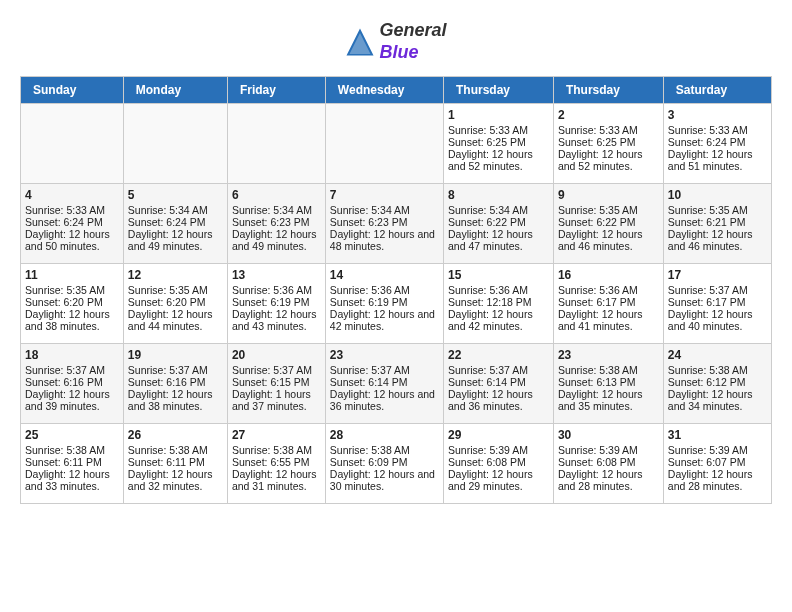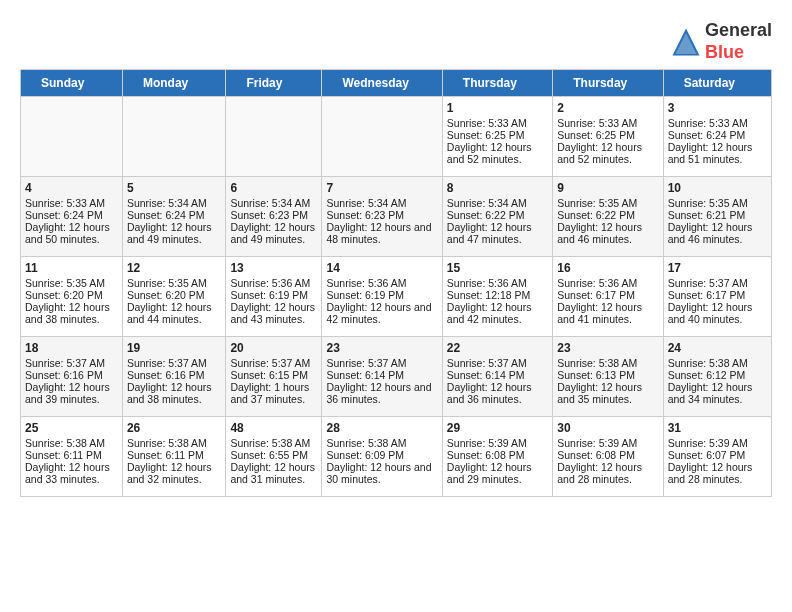--- a/index.html
+++ b/index.html
@@ -5,35 +5,36 @@
     * { box-sizing: border-box; margin: 0; padding: 0; }
     body {
       font-family: Arial, sans-serif;
       background: #fff;
       width: 792px;
       min-height: 612px;
       padding: 20px;
     }
     .header {
       display: flex;
-      justify-content: flex-end;
+      justify-content: center;
       align-items: flex-start;
-      margin-bottom: 6px;
+      margin-bottom: 13px;
+      font-style: italic;
     }
     .logo {
       display: flex;
       align-items: center;
     }
     .logo-text {
       font-size: 18px;
       font-weight: bold;
       line-height: 1.2;
     }
     .logo-general { color: #333; }
-    .logo-blue { color: #ef4444; }
+    .logo-blue { color: #6d28d9; }
     .logo-icon {
       width: 30px;
       height: 30px;
       margin-right: 4px;
     }
     .title-block {
       text-align: right;
     }
     .main-title {
       font-size: 36px;
@@ -45,21 +46,21 @@
       color: #555;
     }
     table {
       width: 100%;
       border-collapse: collapse;
       font-size: 11px;
     }
     thead tr th {
       background-color: #2970b8;
       color: #fff;
-      padding: 6px 20px;
+      padding: 6px 12px;
       text-align: left;
       font-weight: bold;
       font-size: 12px;
       border: 1px solid #ccc;
     }
     tbody tr td {
       border: 1px solid #ccc;
       vertical-align: top;
       padding: 4px;
       height: 80px;
@@ -141,20 +142,20 @@
         <td><span class="day-num">19</span><span>Sunrise: 5:37 AM</span><br><span>Sunset: 6:16 PM</span><br><span>Daylight: 12 hours and 38 minutes.</span></td>
         <td><span class="day-num">20</span><span>Sunrise: 5:37 AM</span><br><span>Sunset: 6:15 PM</span><br><span>Daylight: 1 hours and 37 minutes.</span></td>
         <td><span class="day-num">23</span><span>Sunrise: 5:37 AM</span><br><span>Sunset: 6:14 PM</span><br><span>Daylight: 12 hours and 36 minutes.</span></td>
         <td><span class="day-num">22</span><span>Sunrise: 5:37 AM</span><br><span>Sunset: 6:14 PM</span><br><span>Daylight: 12 hours and 36 minutes.</span></td>
         <td><span class="day-num">23</span><span>Sunrise: 5:38 AM</span><br><span>Sunset: 6:13 PM</span><br><span>Daylight: 12 hours and 35 minutes.</span></td>
         <td><span class="day-num">24</span><span>Sunrise: 5:38 AM</span><br><span>Sunset: 6:12 PM</span><br><span>Daylight: 12 hours and 34 minutes.</span></td>
       </tr>
       <tr>
         <td><span class="day-num">25</span><span>Sunrise: 5:38 AM</span><br><span>Sunset: 6:11 PM</span><br><span>Daylight: 12 hours and 33 minutes.</span></td>
         <td><span class="day-num">26</span><span>Sunrise: 5:38 AM</span><br><span>Sunset: 6:11 PM</span><br><span>Daylight: 12 hours and 32 minutes.</span></td>
-        <td><span class="day-num">48</span><span>Sunrise: 5:38 AM</span><br><span>Sunset: 6:55 PM</span><br><span>Daylight: 12 hours and 31 minutes.</span></td>
+        <td><span class="day-num">27</span><span>Sunrise: 5:38 AM</span><br><span>Sunset: 6:55 PM</span><br><span>Daylight: 12 hours and 31 minutes.</span></td>
         <td><span class="day-num">28</span><span>Sunrise: 5:38 AM</span><br><span>Sunset: 6:09 PM</span><br><span>Daylight: 12 hours and 30 minutes.</span></td>
         <td><span class="day-num">29</span><span>Sunrise: 5:39 AM</span><br><span>Sunset: 6:08 PM</span><br><span>Daylight: 12 hours and 29 minutes.</span></td>
         <td><span class="day-num">30</span><span>Sunrise: 5:39 AM</span><br><span>Sunset: 6:08 PM</span><br><span>Daylight: 12 hours and 28 minutes.</span></td>
         <td><span class="day-num">31</span><span>Sunrise: 5:39 AM</span><br><span>Sunset: 6:07 PM</span><br><span>Daylight: 12 hours and 28 minutes.</span></td>
       </tr>
     </tbody>
 </table>
 
 </body></html>

